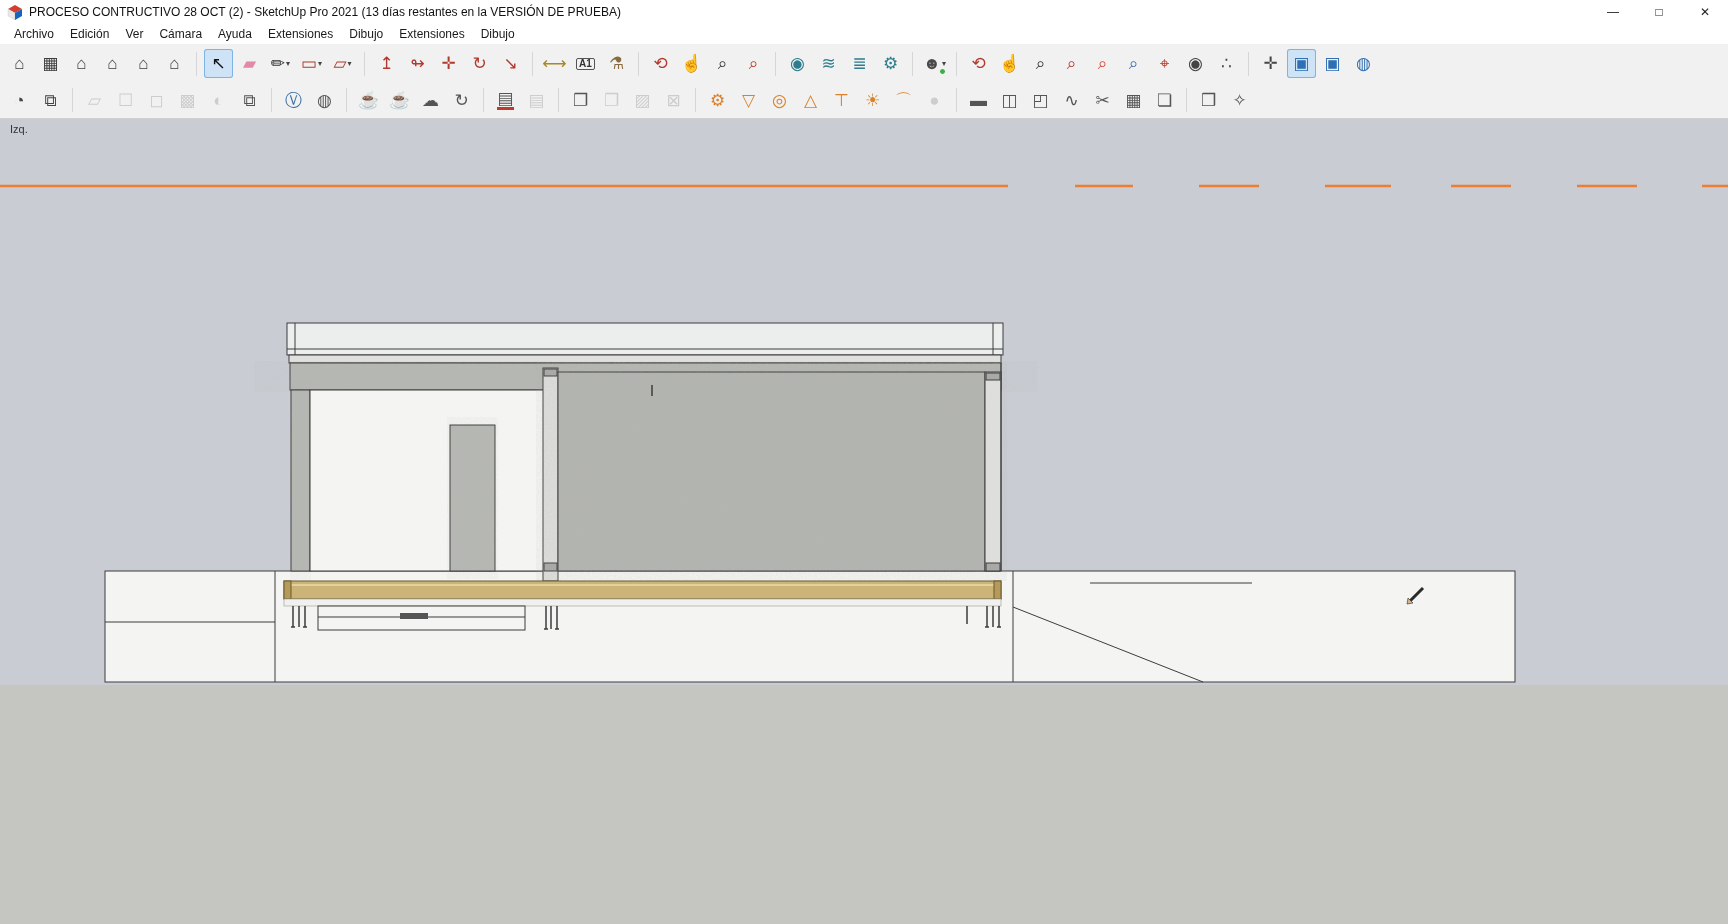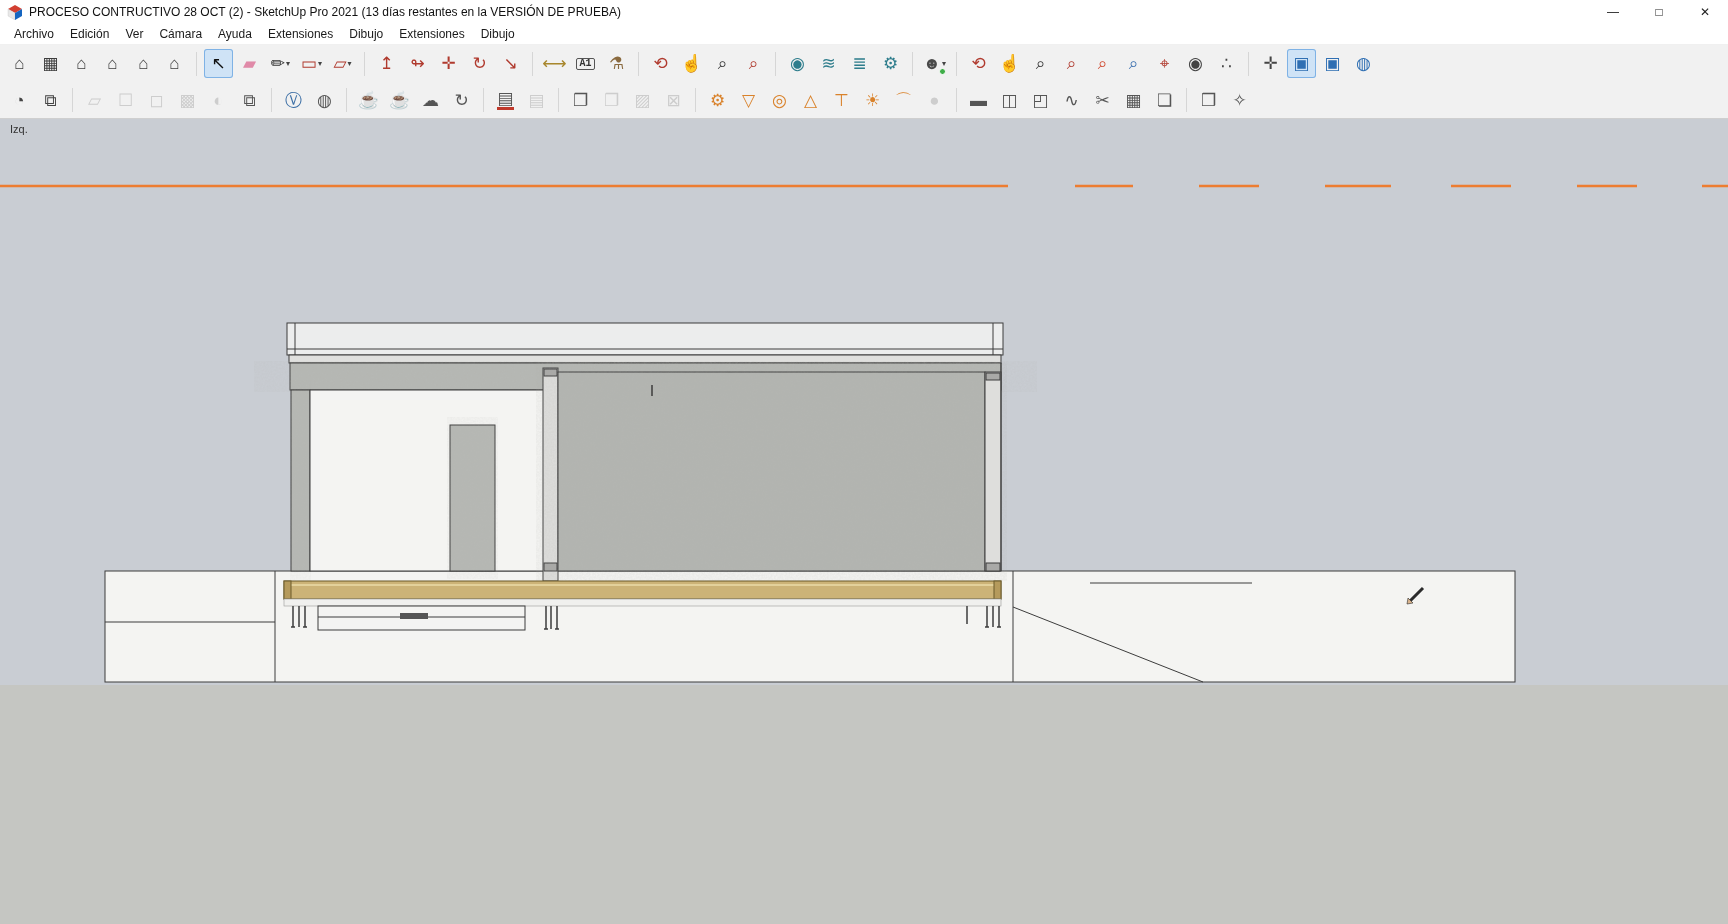--- a/index.html
+++ b/index.html
@@ -118,21 +118,21 @@
       <span class="glyph" style="color: rgb(176, 58, 46);">↻</span>
     </div>
     <div class="tool">
       <span class="glyph" style="color: rgb(176, 58, 46);">↘</span>
     </div>
     <div class="tsep"></div>
     <div class="tool">
       <span class="glyph" style="color: rgb(168, 135, 45);">⟷</span>
     </div>
     <div class="tool">
-      <span class="glyph txt" style="color: rgb(51, 51, 51); font-family: Liberation Mono, monospace;">A1</span>
+      <span class="glyph txt" style="color: rgb(51, 51, 51);">A1</span>
     </div>
     <div class="tool">
       <span class="glyph" style="color: rgb(138, 106, 63);">⚗</span>
     </div>
     <div class="tsep"></div>
     <div class="tool">
       <span class="glyph" style="color: rgb(176, 58, 46);">⟲</span>
     </div>
     <div class="tool">
       <span class="glyph" style="color: rgb(196, 154, 95);">☝</span>

